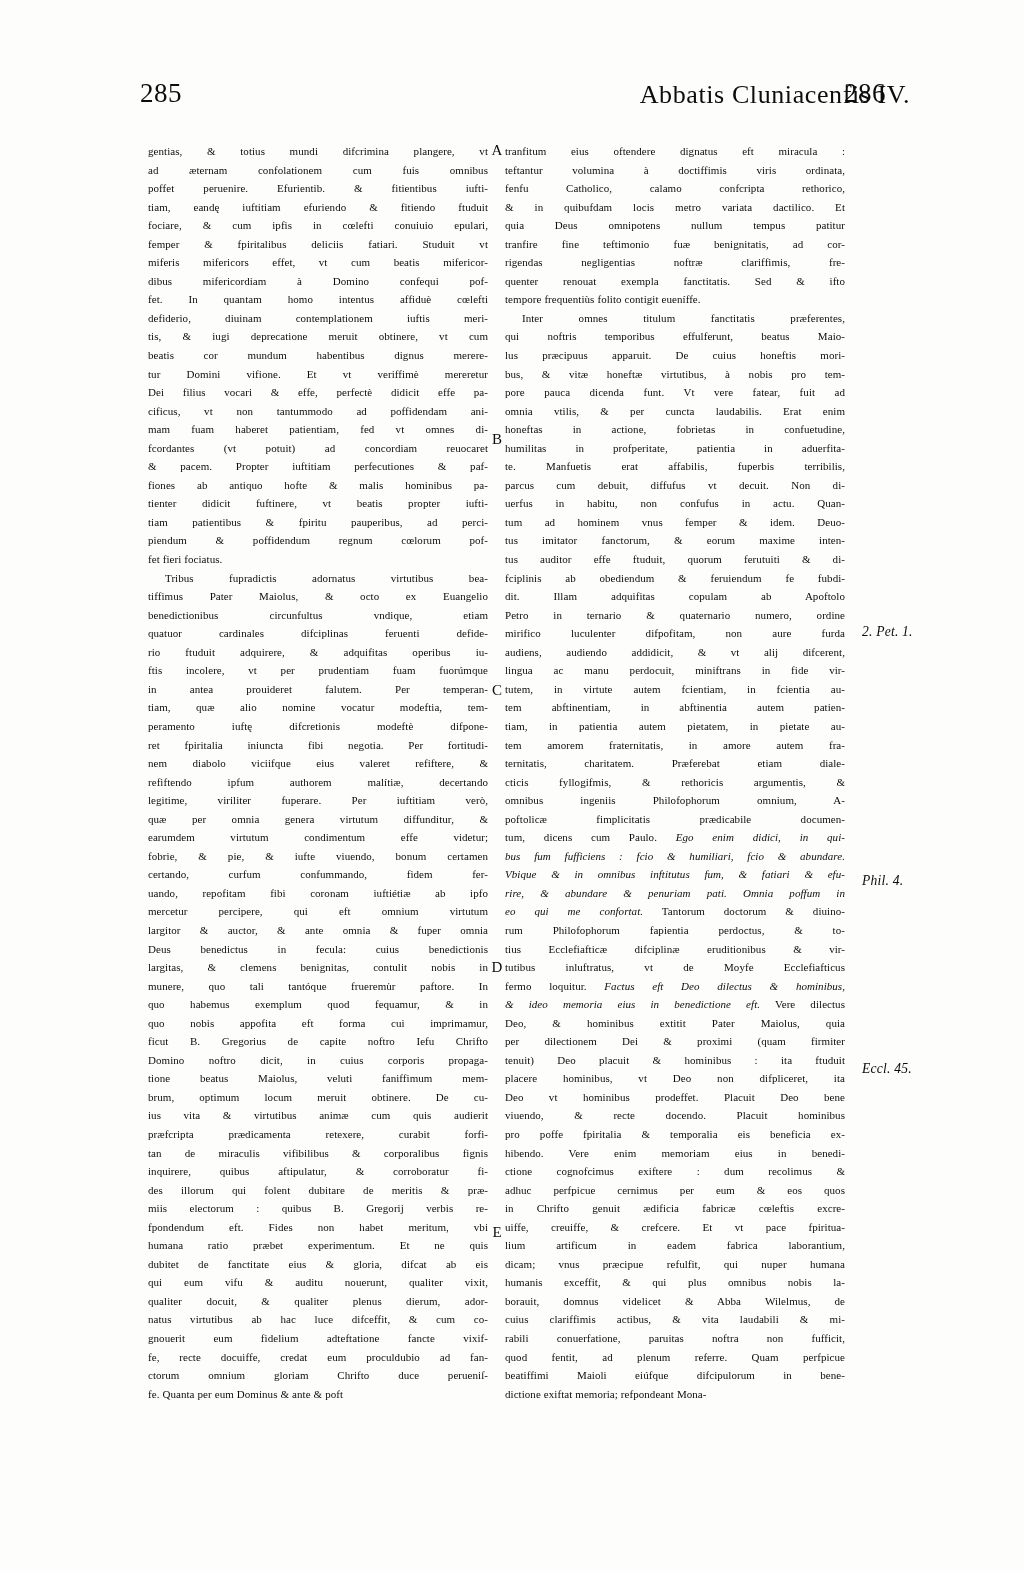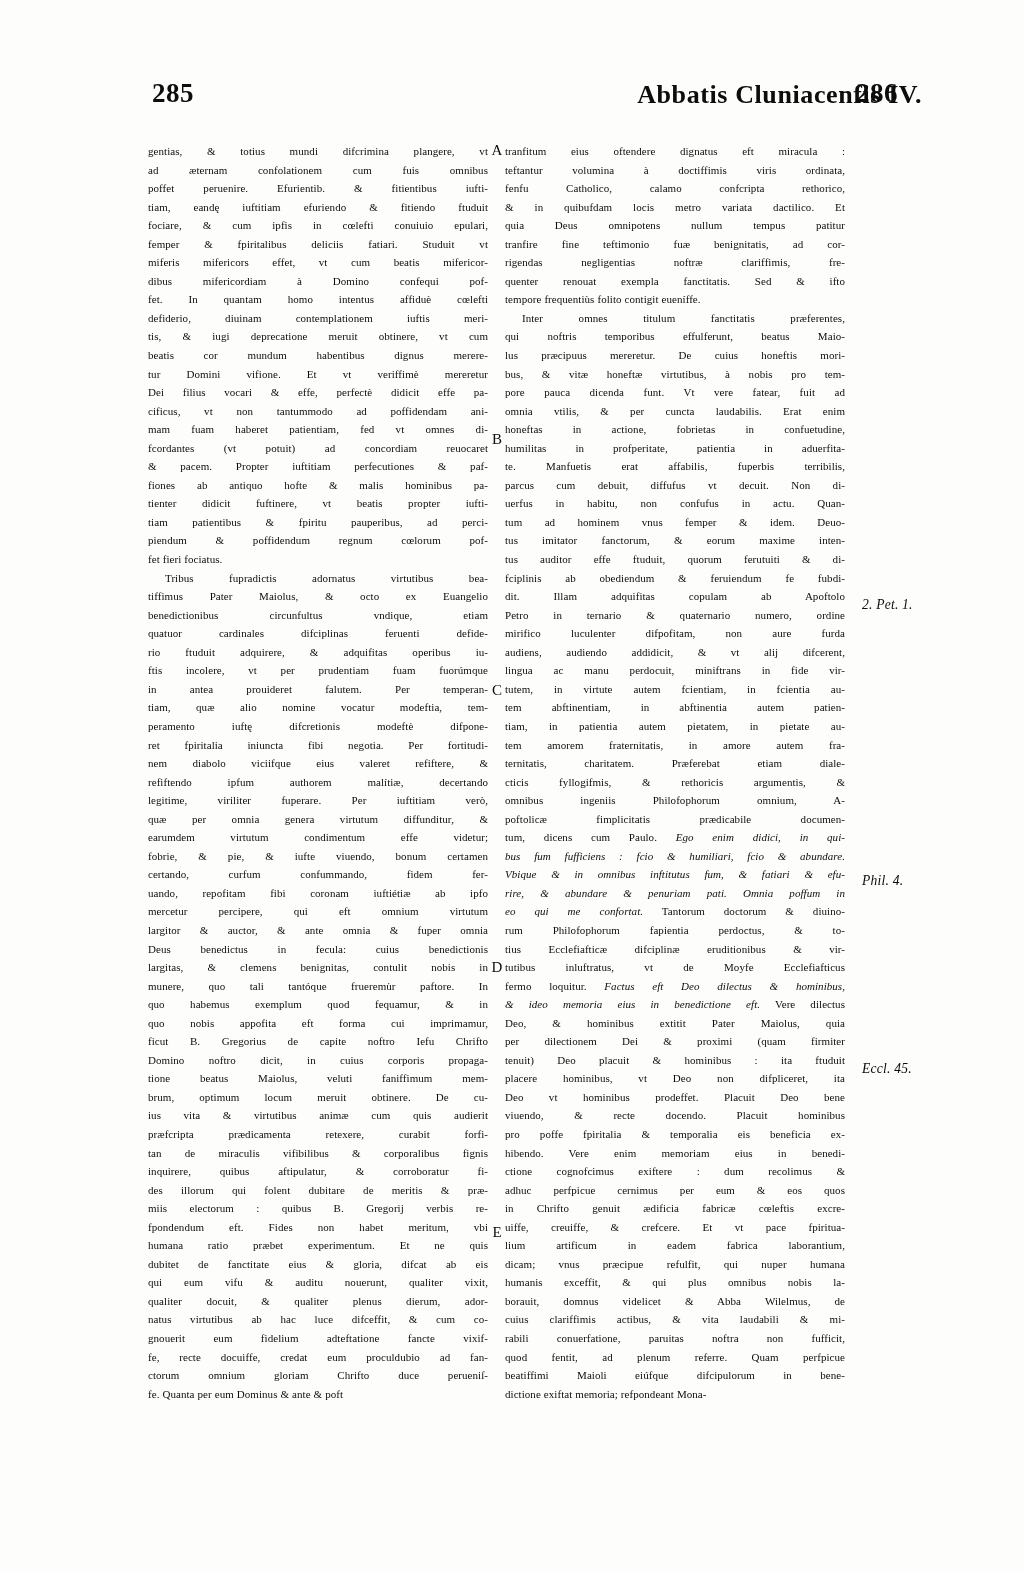--- a/index.html
+++ b/index.html
@@ -18,24 +18,23 @@
     height: 1572px;
     margin: 0 auto;
     background: #fdfdfc;
     overflow: hidden;
   }
 
   
   .runhead {
     position: absolute;
     top: 78px;
-    left: 132px;
+    left: 120px;
     width: 790px;
     height: 42px;
-    font-weight: bold;
   }
   .folio {
     position: absolute;
     top: 0;
     font-size: 27px;
     letter-spacing: 0.5px;
   }
   .folio-left  { left: 20px; }
   .folio-right { right: 24px; }
   .runhead-title {
@@ -212,21 +211,21 @@
       <p class="line">teftantur volumina à doctiffimis viris ordinata,</p>
       <p class="line">fenfu Catholico, calamo confcripta rethorico,</p>
       <p class="line">&amp; in quibufdam locis metro variata dactilico. Et</p>
       <p class="line">quia Deus omnipotens nullum tempus patitur</p>
       <p class="line">tranfire fine teftimonio fuæ benignitatis, ad cor-</p>
       <p class="line">rigendas negligentias noftræ clariffimis, fre-</p>
       <p class="line">quenter renouat exempla fanctitatis. Sed &amp; ifto</p>
       <p class="line last">tempore frequentiùs folito contigit eueníffe.</p>
       <p class="line indent" style="text-indent: 17px;">Inter omnes titulum fanctitatis præferentes,</p>
       <p class="line">qui noftris temporibus effulferunt, beatus Maio-</p>
-      <p class="line">lus præcipuus mereretur. De cuius honeftis mori-</p>
+      <p class="line">lus præcipuus apparuit. De cuius honeftis mori-</p>
       <p class="line">bus, &amp; vitæ honeftæ virtutibus, à nobis pro tem-</p>
       <p class="line">pore pauca dicenda funt. Vt vere fatear, fuit ad</p>
       <p class="line">omnia vtilis, &amp; per cuncta laudabilis. Erat enim</p>
       <p class="line">honeftas in actione, fobrietas in confuetudine,</p>
       <p class="line">humilitas in profperitate, patientia in aduerfita-</p>
       <p class="line">te. Manfuetis erat affabilis, fuperbis terribilis,</p>
       <p class="line">parcus cum debuit, diffufus vt decuit. Non di-</p>
       <p class="line">uerfus in habitu, non confufus in actu. Quan-</p>
       <p class="line">tum ad hominem vnus femper &amp; idem. Deuo-</p>
       <p class="line">tus imitator fanctorum, &amp; eorum maxime inten-</p>
@@ -272,18 +271,18 @@
       <p class="line">humanis exceffit, &amp; qui plus omnibus nobis la-</p>
       <p class="line">borauit, domnus videlicet &amp; Abba Wilelmus, de</p>
       <p class="line">cuius clariffimis actibus, &amp; vita laudabili &amp; mi-</p>
       <p class="line">rabili conuerfatione, paruitas noftra non fufficit,</p>
       <p class="line">quod fentit, ad plenum referre. Quam perfpicue</p>
       <p class="line">beatiffimi Maioli eiúfque difcipulorum in bene-</p>
       <p class="line last">dictione exiftat memoria; refpondeant Mona-</p>
     </div>
 
   <div class="sidenotes" id="side-notes">
-      <div class="sidenote" style="top: 455px;">2. Pet. 1.</div>
+      <div class="sidenote" style="top: 482px;">2. Pet. 1.</div>
       <div class="sidenote" style="top: 731px;">Phil. 4.</div>
       <div class="sidenote" style="top: 919px;">Eccl. 45.</div>
     </div>
 
 </div>
 
 </body></html>

